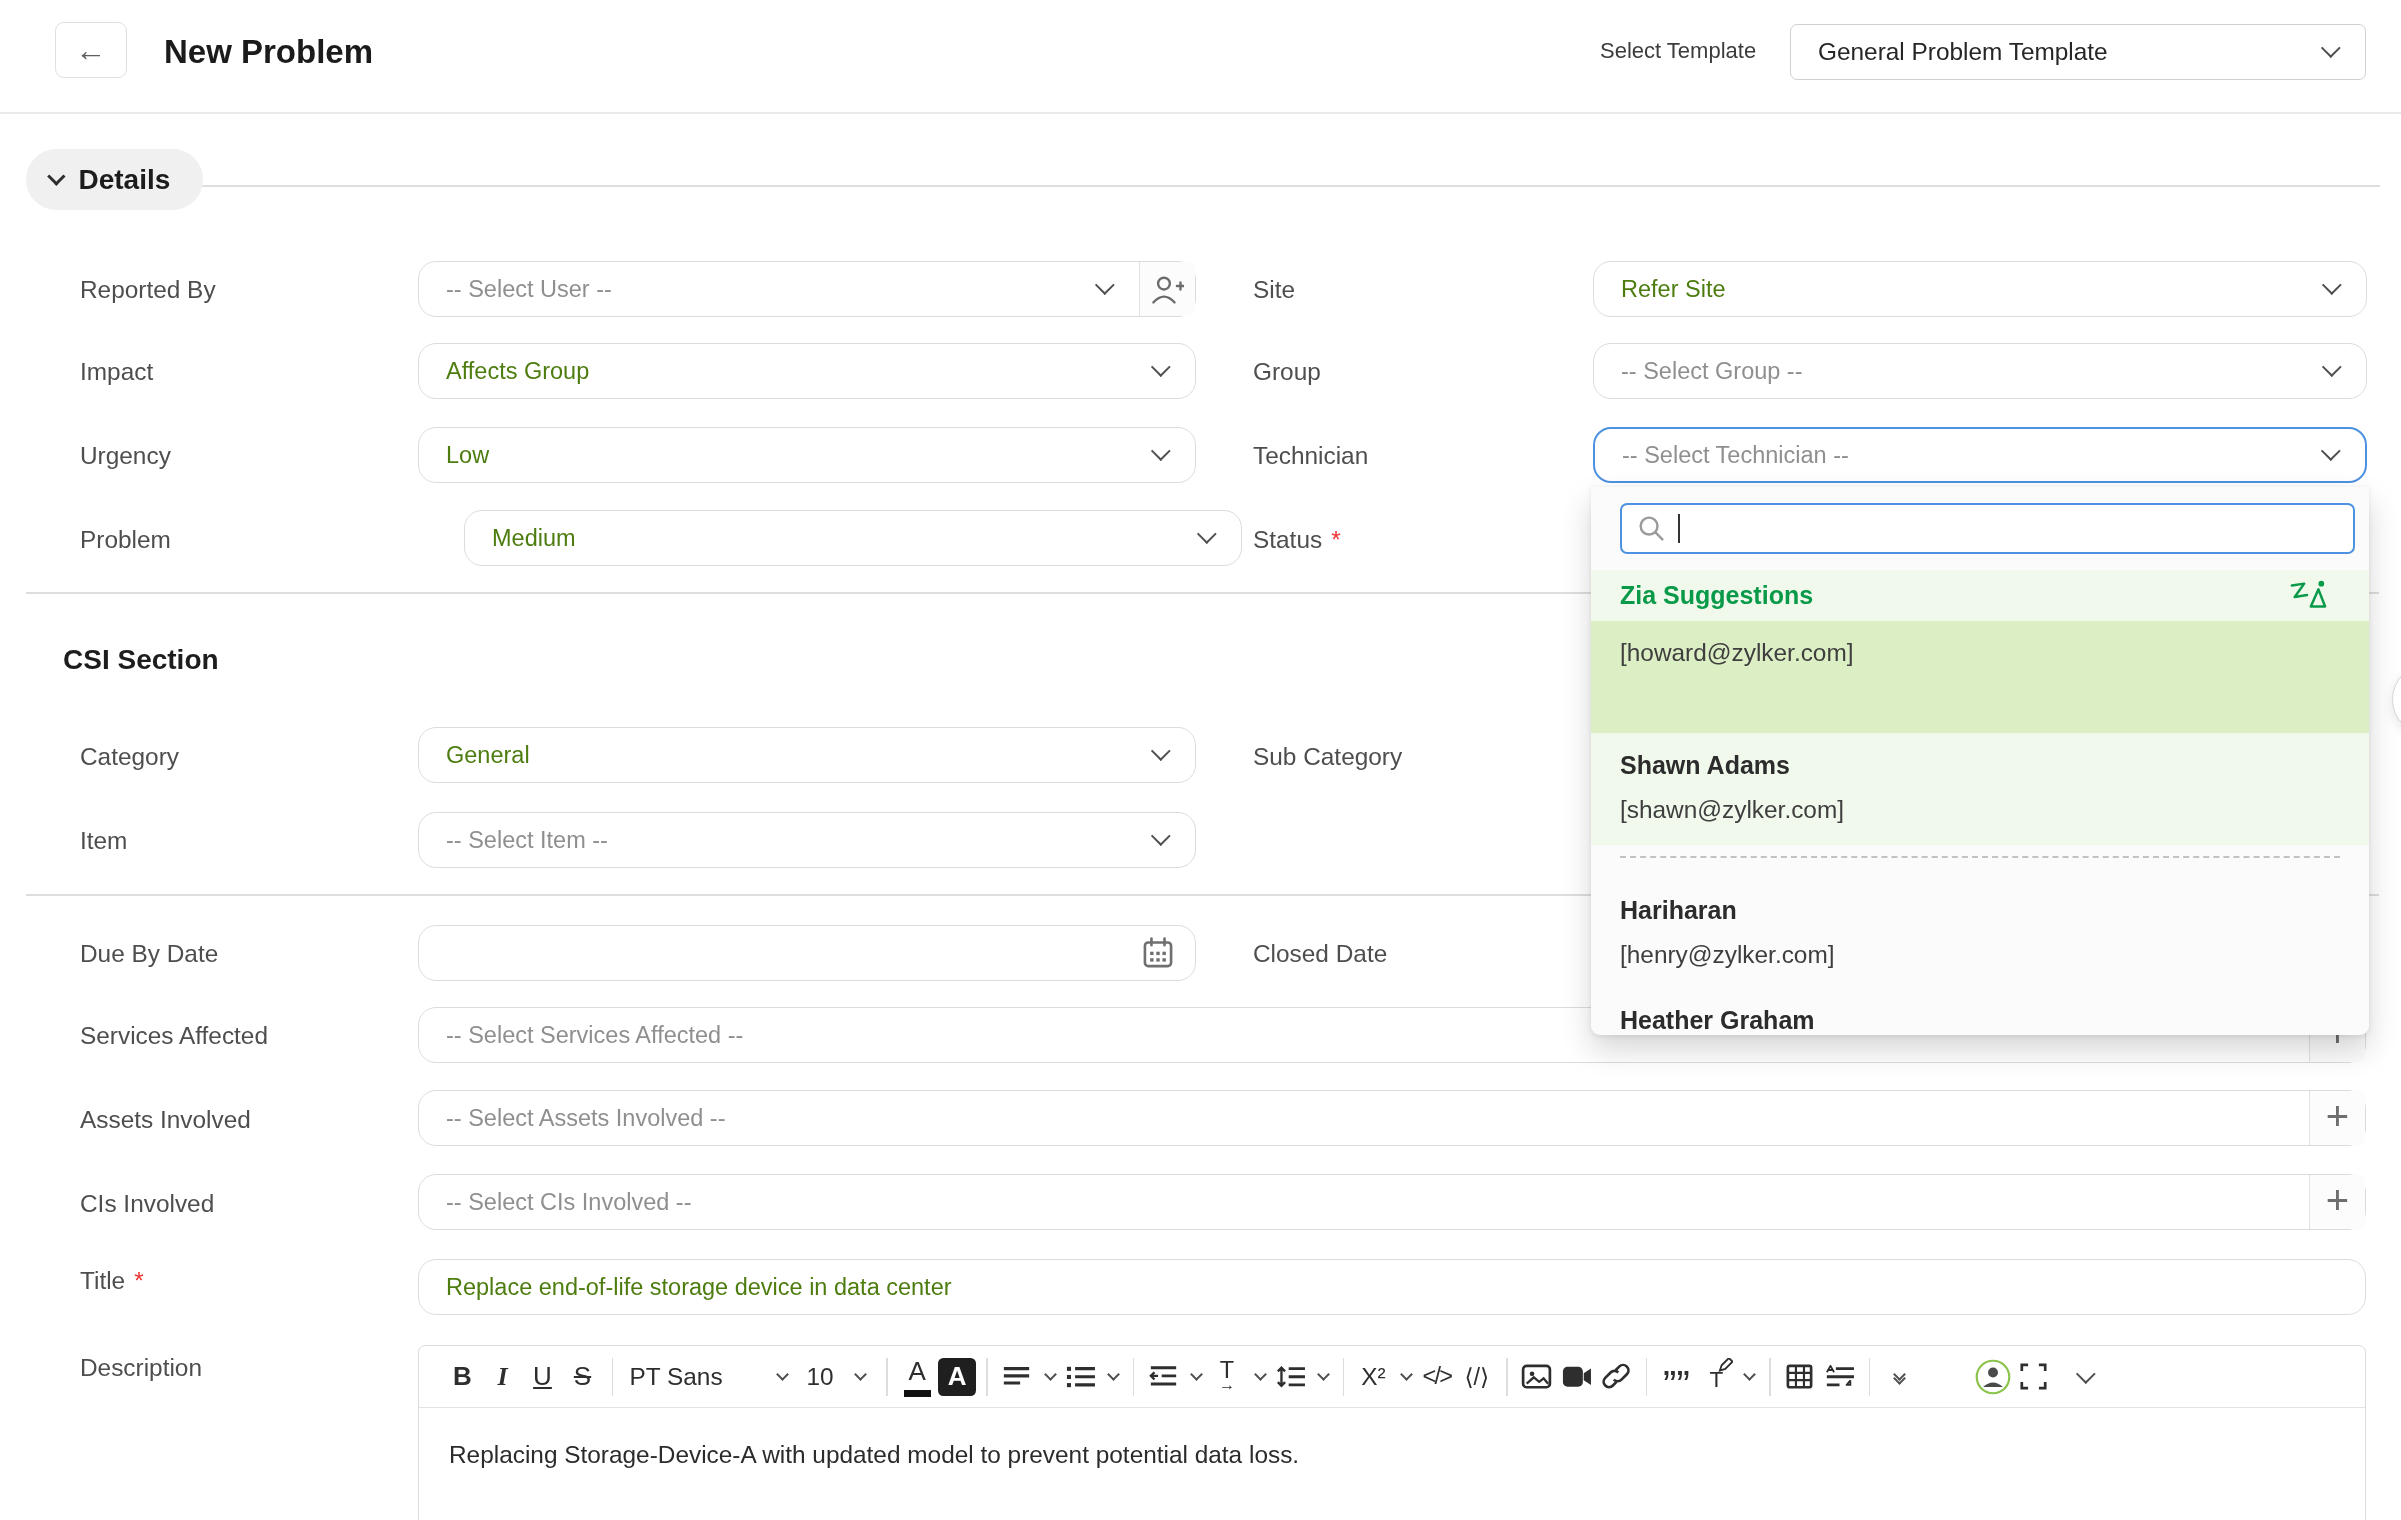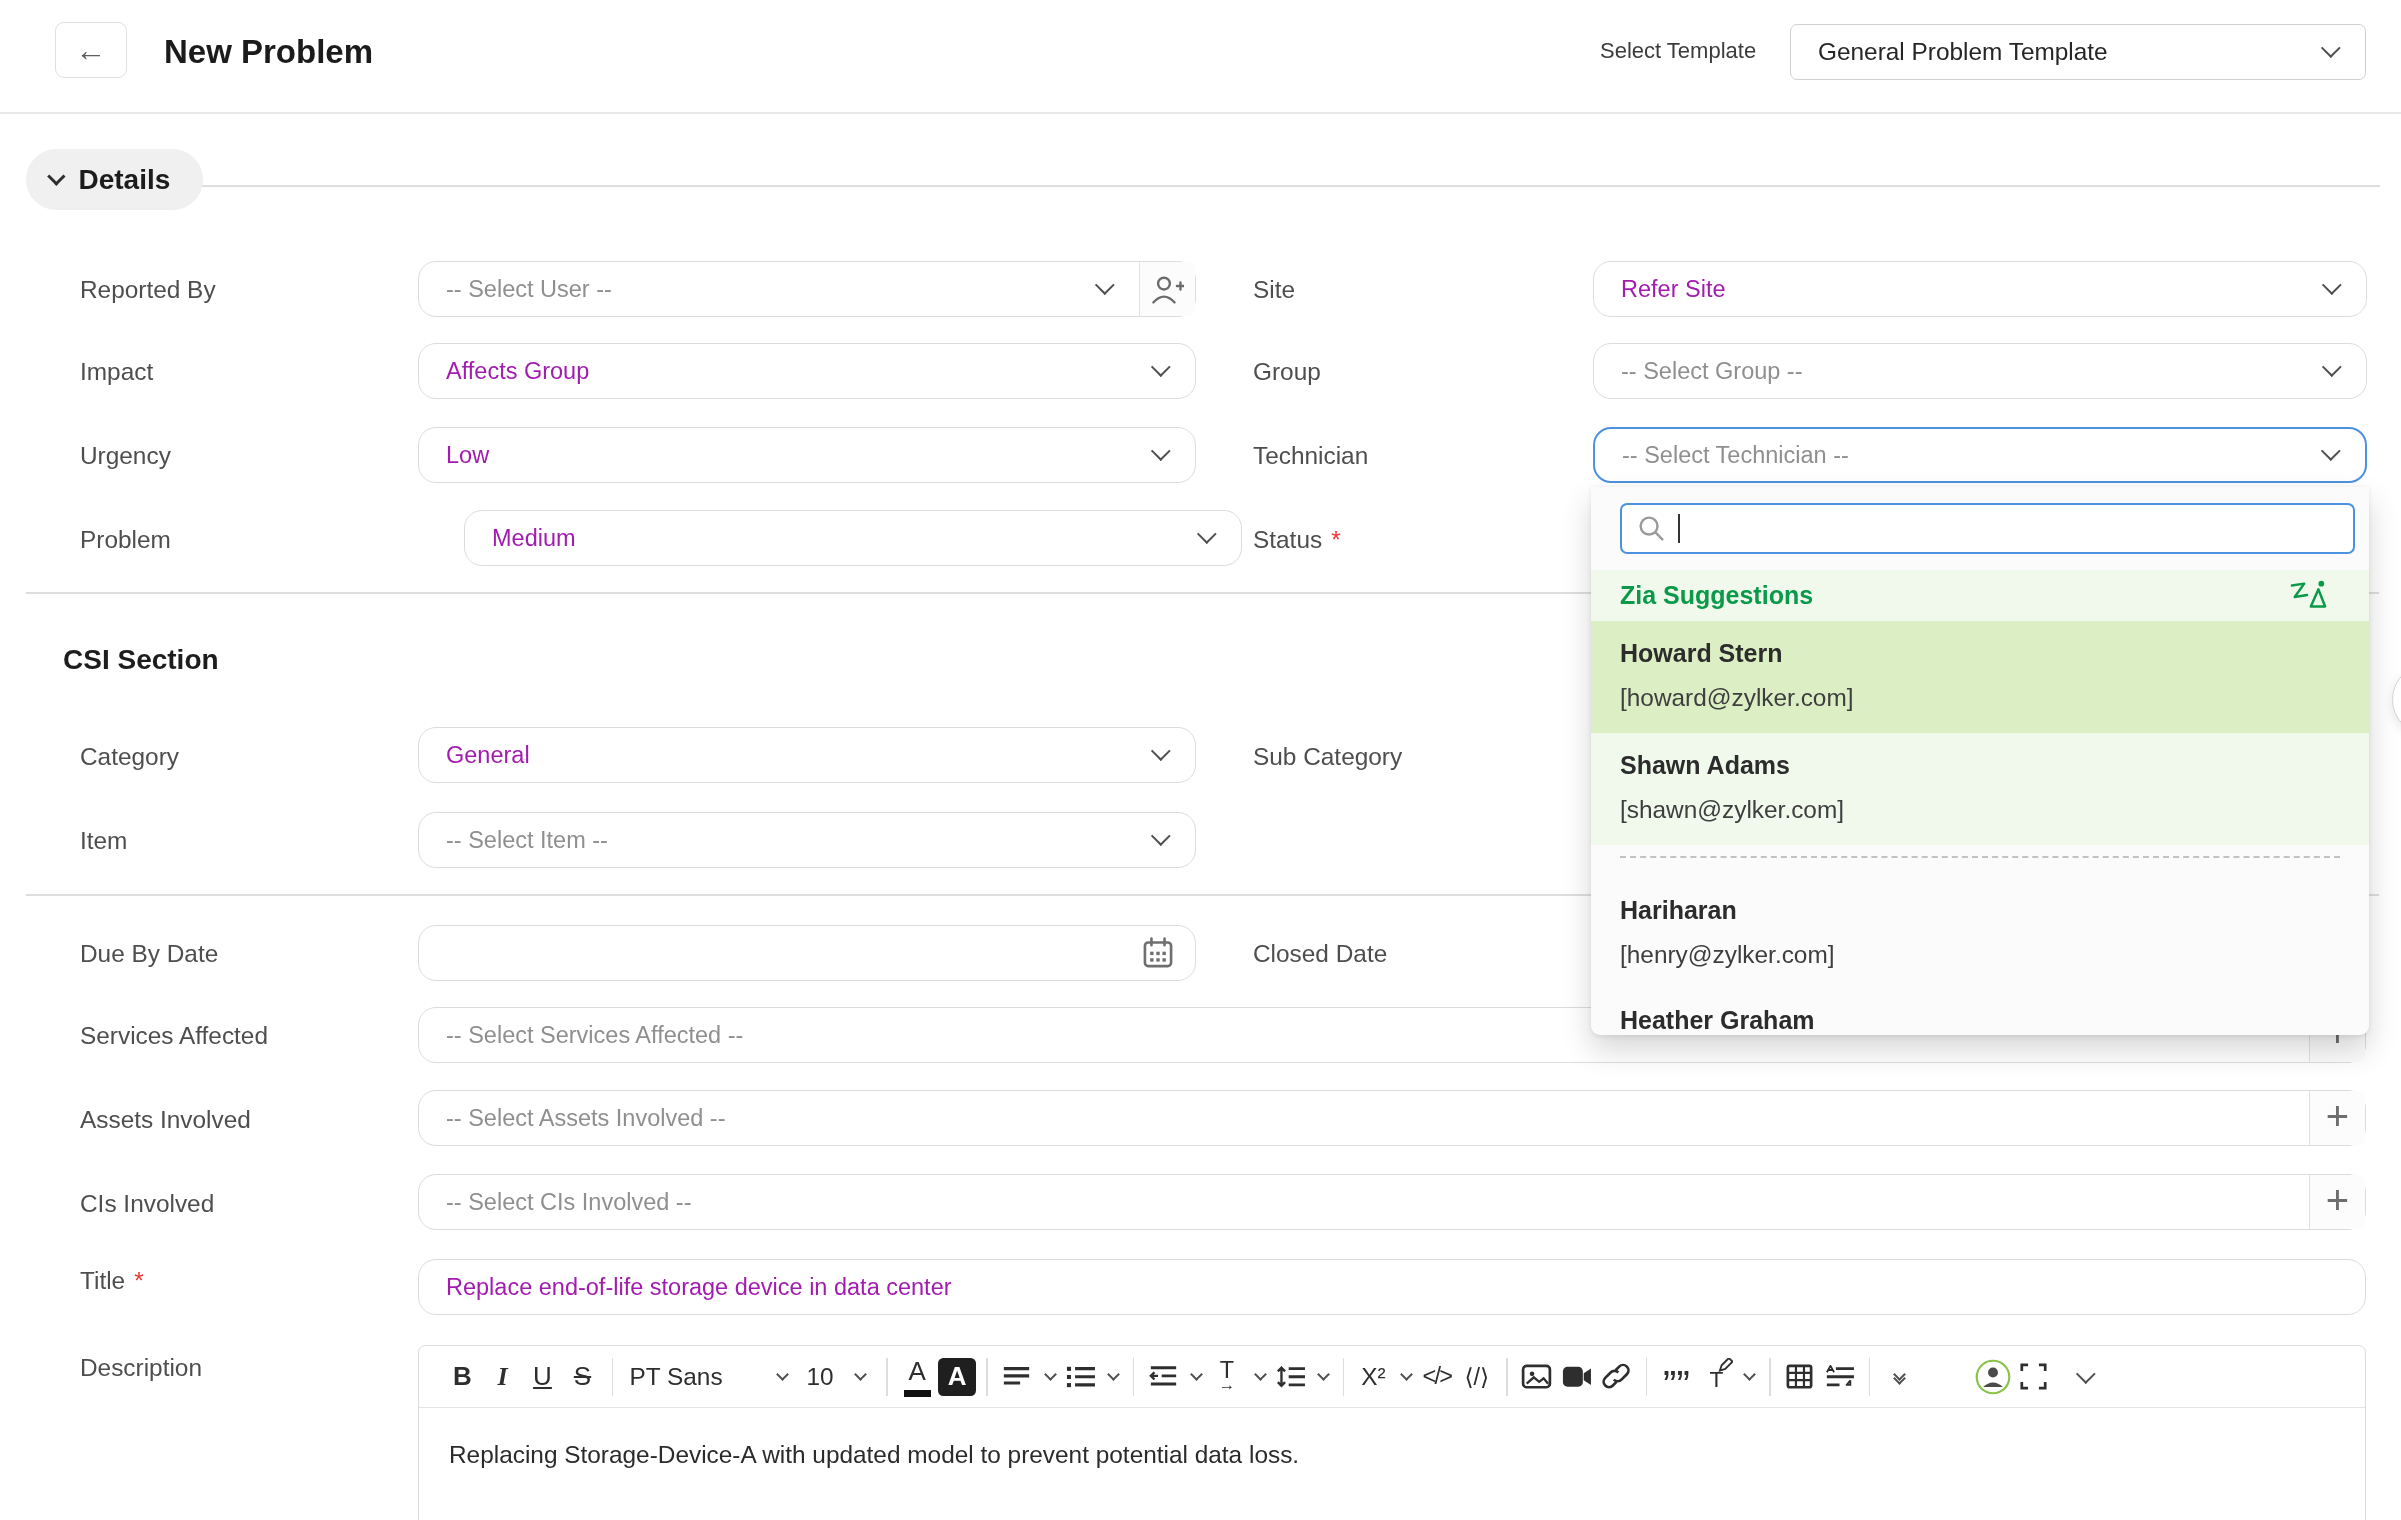--- a/index.html
+++ b/index.html
@@ -30,21 +30,21 @@
                   border-radius:31px; display:flex; align-items:center; gap:16.3px; z-index:2; cursor:pointer; }
   .details-pill .dchev { width:12.7px; height:12.7px; border-right:3.6px solid #2e2e2e; border-bottom:3.6px solid #2e2e2e;
                          transform:rotate(45deg); margin-top:-5.4px; }
   .details-pill .dtxt { font-size:28px; font-weight:bold; color:#1c1c1c; }
 
   
   .flabel { position:absolute; font-size:24.4px; color:#4e4e4e; }
   .flabel .req { color:#e33; margin-left:9px; font-size:24.4px; }
   .fld { position:absolute; height:56px; border:1.8px solid #dcdcdc; border-radius:18px; background:#fff;
          display:flex; align-items:center; padding:0 52px 0 27px; cursor:pointer; }
-  .fld .val { font-size:23.5px; color:#a21caf; white-space:nowrap; overflow:hidden; }
+  .fld .val { font-size:23.5px; color:#4d7c0f; white-space:nowrap; overflow:hidden; }
   .fld .ph  { font-size:23.5px; color:#8f8f8f; white-space:nowrap; overflow:hidden; }
   .fld.focus { border:2.7px solid #4d92e0; }
   .fld.left  { left:418px; width:778px; }
   .fld.right { left:1593px; width:774px; }
   .fld.wide  { left:418px; width:1948px; }
   .addon { position:absolute; right:0; top:0; bottom:0; width:56px; border-left:1.8px solid #e2e2e2;
            background:#fcfcfc; border-radius:0 7.2px 7.2px 0; display:flex; align-items:center; justify-content:center; cursor:pointer; }
   .plus { font-size:40px; font-weight:300; color:#6e6e6e; line-height:1; margin-top:-3.6px; }
   .cal { position:absolute; right:20px; top:50%; margin-top:-17px; }
   .csi-heading { position:absolute; left:63px; top:644px; font-size:28px; font-weight:bold; color:#1d1d1d; }
@@ -397,21 +397,20 @@
     </div>
     <div class="zia-strip">
       <span class="zia-title">Zia Suggestions</span>
       <svg width="42" height="38" viewBox="0 0 44 40">
         <path d="M5 9 L18 7 L8 21 L21 19" fill="none" stroke="#089949" stroke-width="2.6" stroke-linecap="round" stroke-linejoin="round"></path>
         <path d="M25 31 L33 13 L40 31 Z" fill="none" stroke="#089949" stroke-width="2.6" stroke-linejoin="round"></path>
         <circle cx="36" cy="7" r="3" fill="#089949"></circle>
       </svg>
     </div>
     <div class="sugg-row row-howard">
-      <div class="nm">Howard Stern</div>
       <div class="em">[howard@zylker.com]</div>
     </div>
     <div class="sugg-row row-shawn">
       <div class="nm">Shawn Adams</div>
       <div class="em">[shawn@zylker.com]</div>
     </div>
     <div class="dashed-div"></div>
     <div class="sugg-row row-hari">
       <div class="nm">Hariharan</div>
       <div class="em">[henry@zylker.com]</div>

